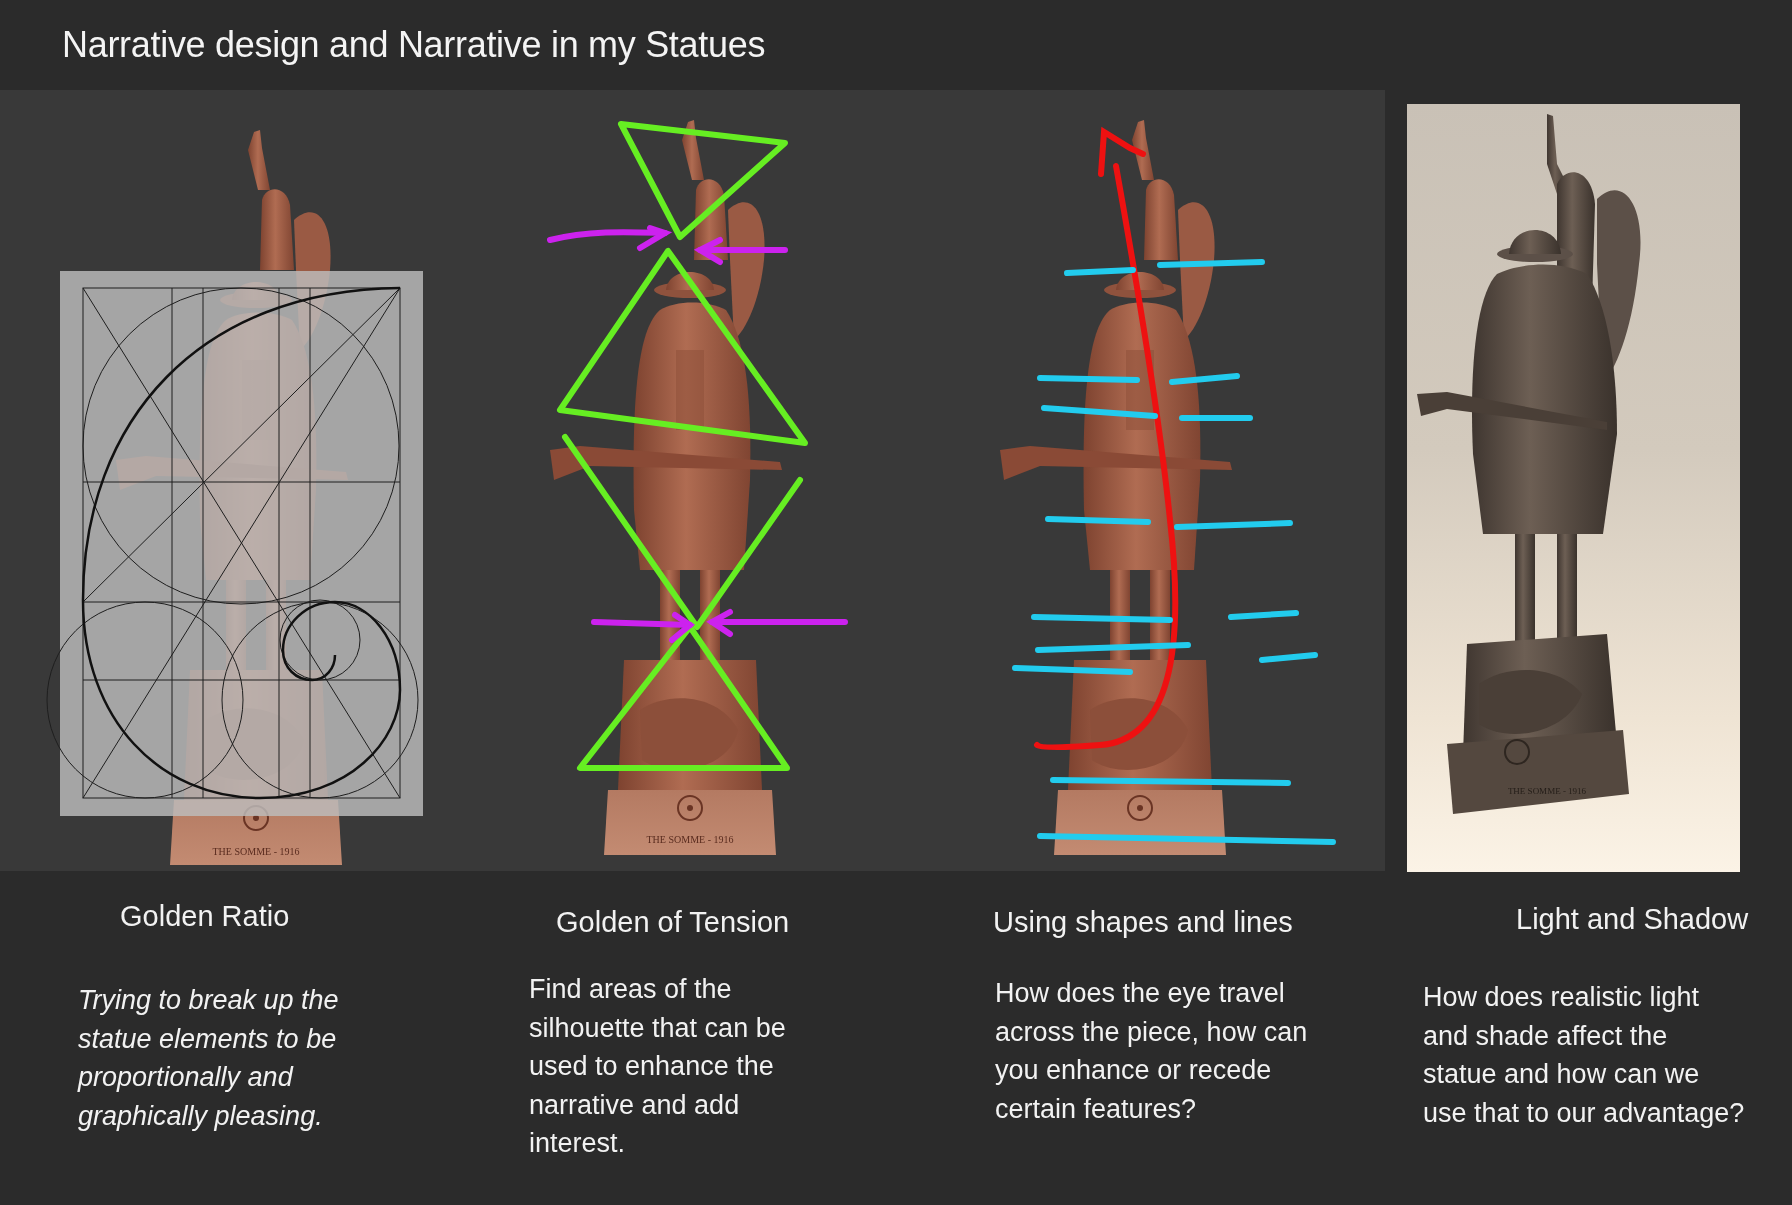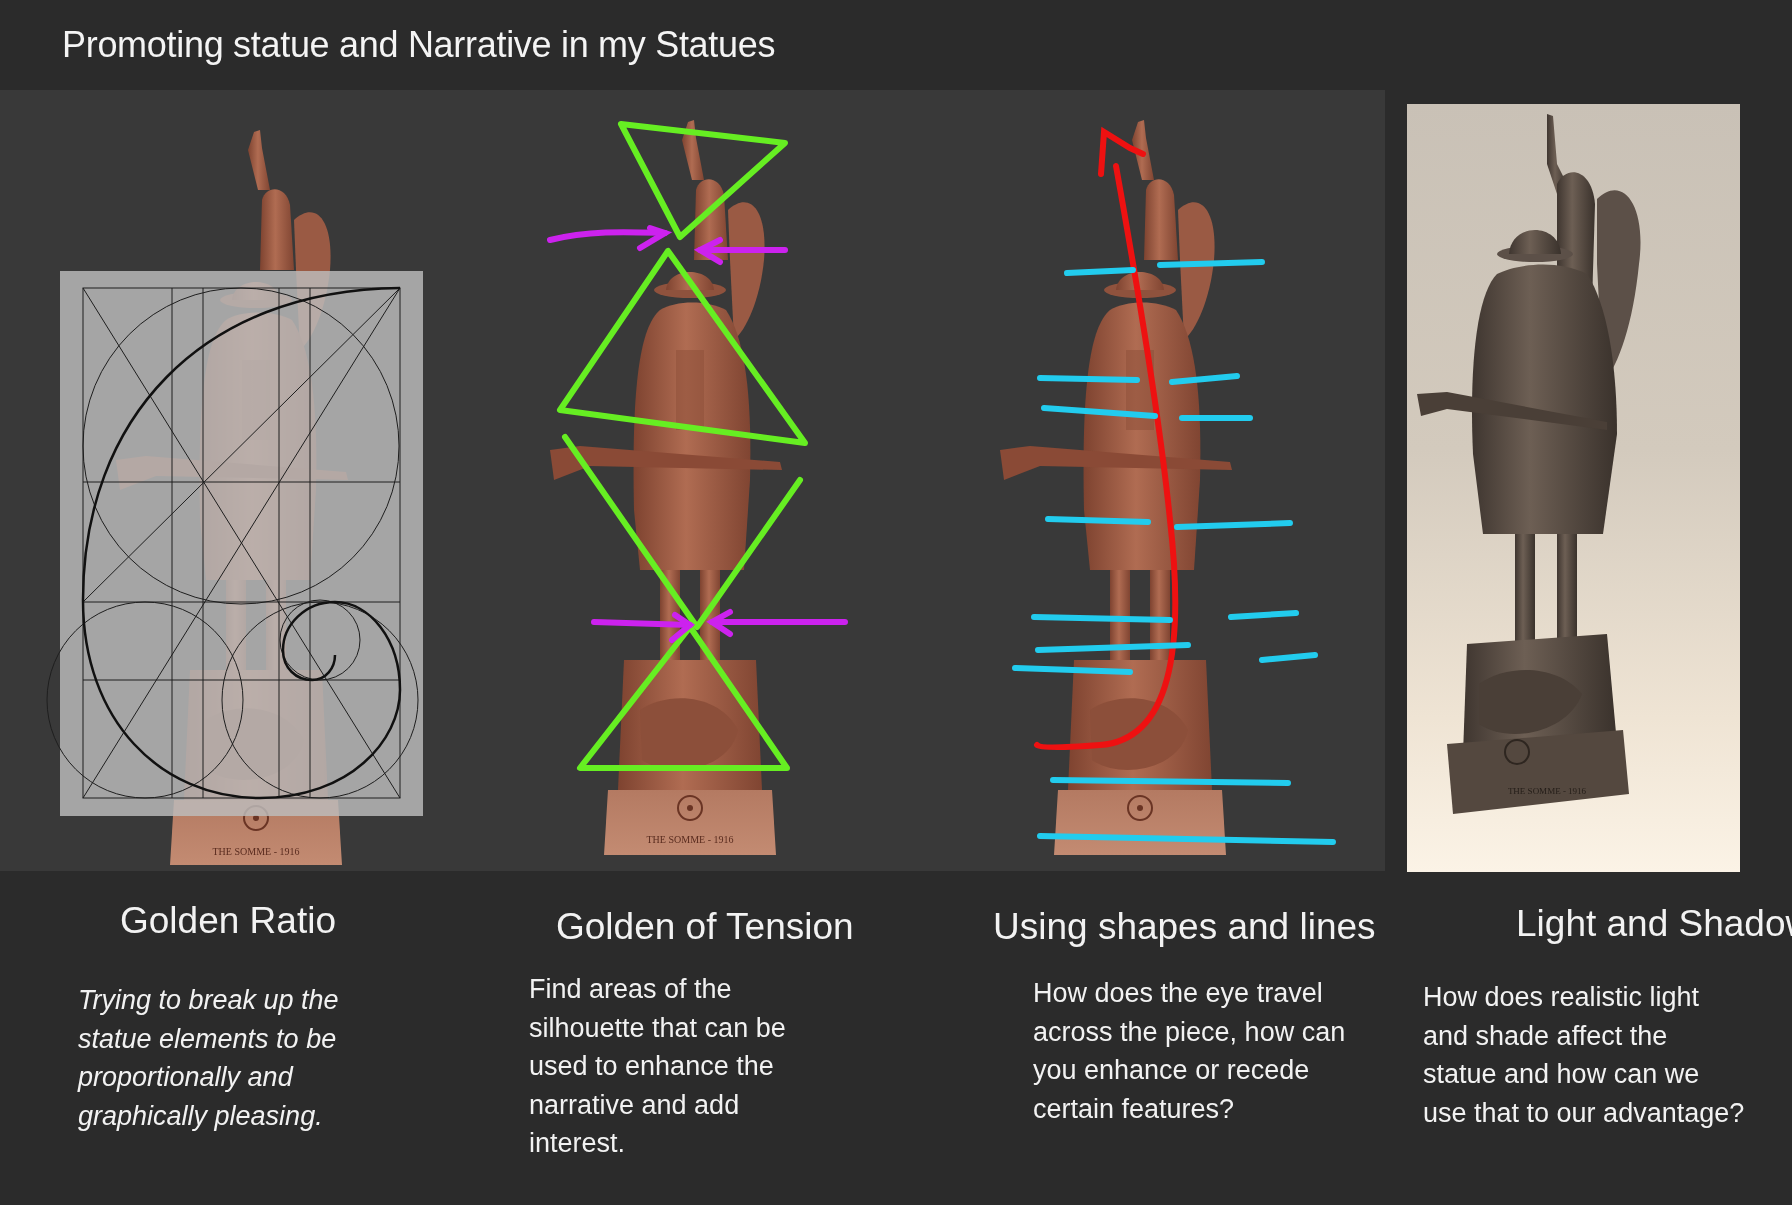--- a/index.html
+++ b/index.html
@@ -18,31 +18,31 @@
     position:absolute; left:0; top:90px; width:1385px; height:781px;
     background:#393939;
   }
   .photo-panel {
     position:absolute; left:1407px; top:104px; width:333px; height:768px;
     background:linear-gradient(180deg,#c9c1b6 0%,#d3cabd 45%,#efe4d4 80%,#fbf3e6 100%);
     overflow:hidden;
   }
   .panel-svg { position:absolute; top:0; left:0; }
   .heading {
-    position:absolute; font-size:37px; color:#f2f2f2; white-space:nowrap;
+    position:absolute; font-size:29px; color:#f2f2f2; white-space:nowrap;
   }
   .body-text {
     position:absolute; font-size:27px; line-height:38.5px; color:#f2f2f2;
     white-space:pre-line;
   }
 </style>
 </head>
 <body>
 
-<div class="title">Promoting statue and Narrative in my Statues</div>
+<div class="title">Narrative design and Narrative in my Statues</div>
 
 <div class="strip">
   <svg class="panel-svg" width="1385" height="781" viewBox="0 90 1385 781">
     <defs>
       <linearGradient id="clay" x1="0" y1="0" x2="1" y2="0">
         <stop offset="0" stop-color="#7e4330"></stop>
         <stop offset="0.45" stop-color="#b06c52"></stop>
         <stop offset="1" stop-color="#804532"></stop>
       </linearGradient>
       <linearGradient id="plinth" x1="0" y1="0" x2="0" y2="1">
@@ -178,20 +178,20 @@
 
 <div class="body-text" style="left:78px; top:981px;font-style:italic;">Trying to break up the
 statue elements to be
 proportionally and
 graphically pleasing.</div>
 <div class="body-text" style="left:529px; top:970px;">Find areas of the
 silhouette that can be
 used to enhance the
 narrative and add
 interest.</div>
-<div class="body-text" style="left:995px; top:974px;margin-left:38px;">How does the eye travel
+<div class="body-text" style="left:995px; top:974px;">How does the eye travel
 across the piece, how can
 you enhance or recede
 certain features?</div>
 <div class="body-text" style="left:1423px; top:978px;">How does realistic light
 and shade affect the
 statue and how can we
 use that to our advantage?</div>
 
 </body></html>

